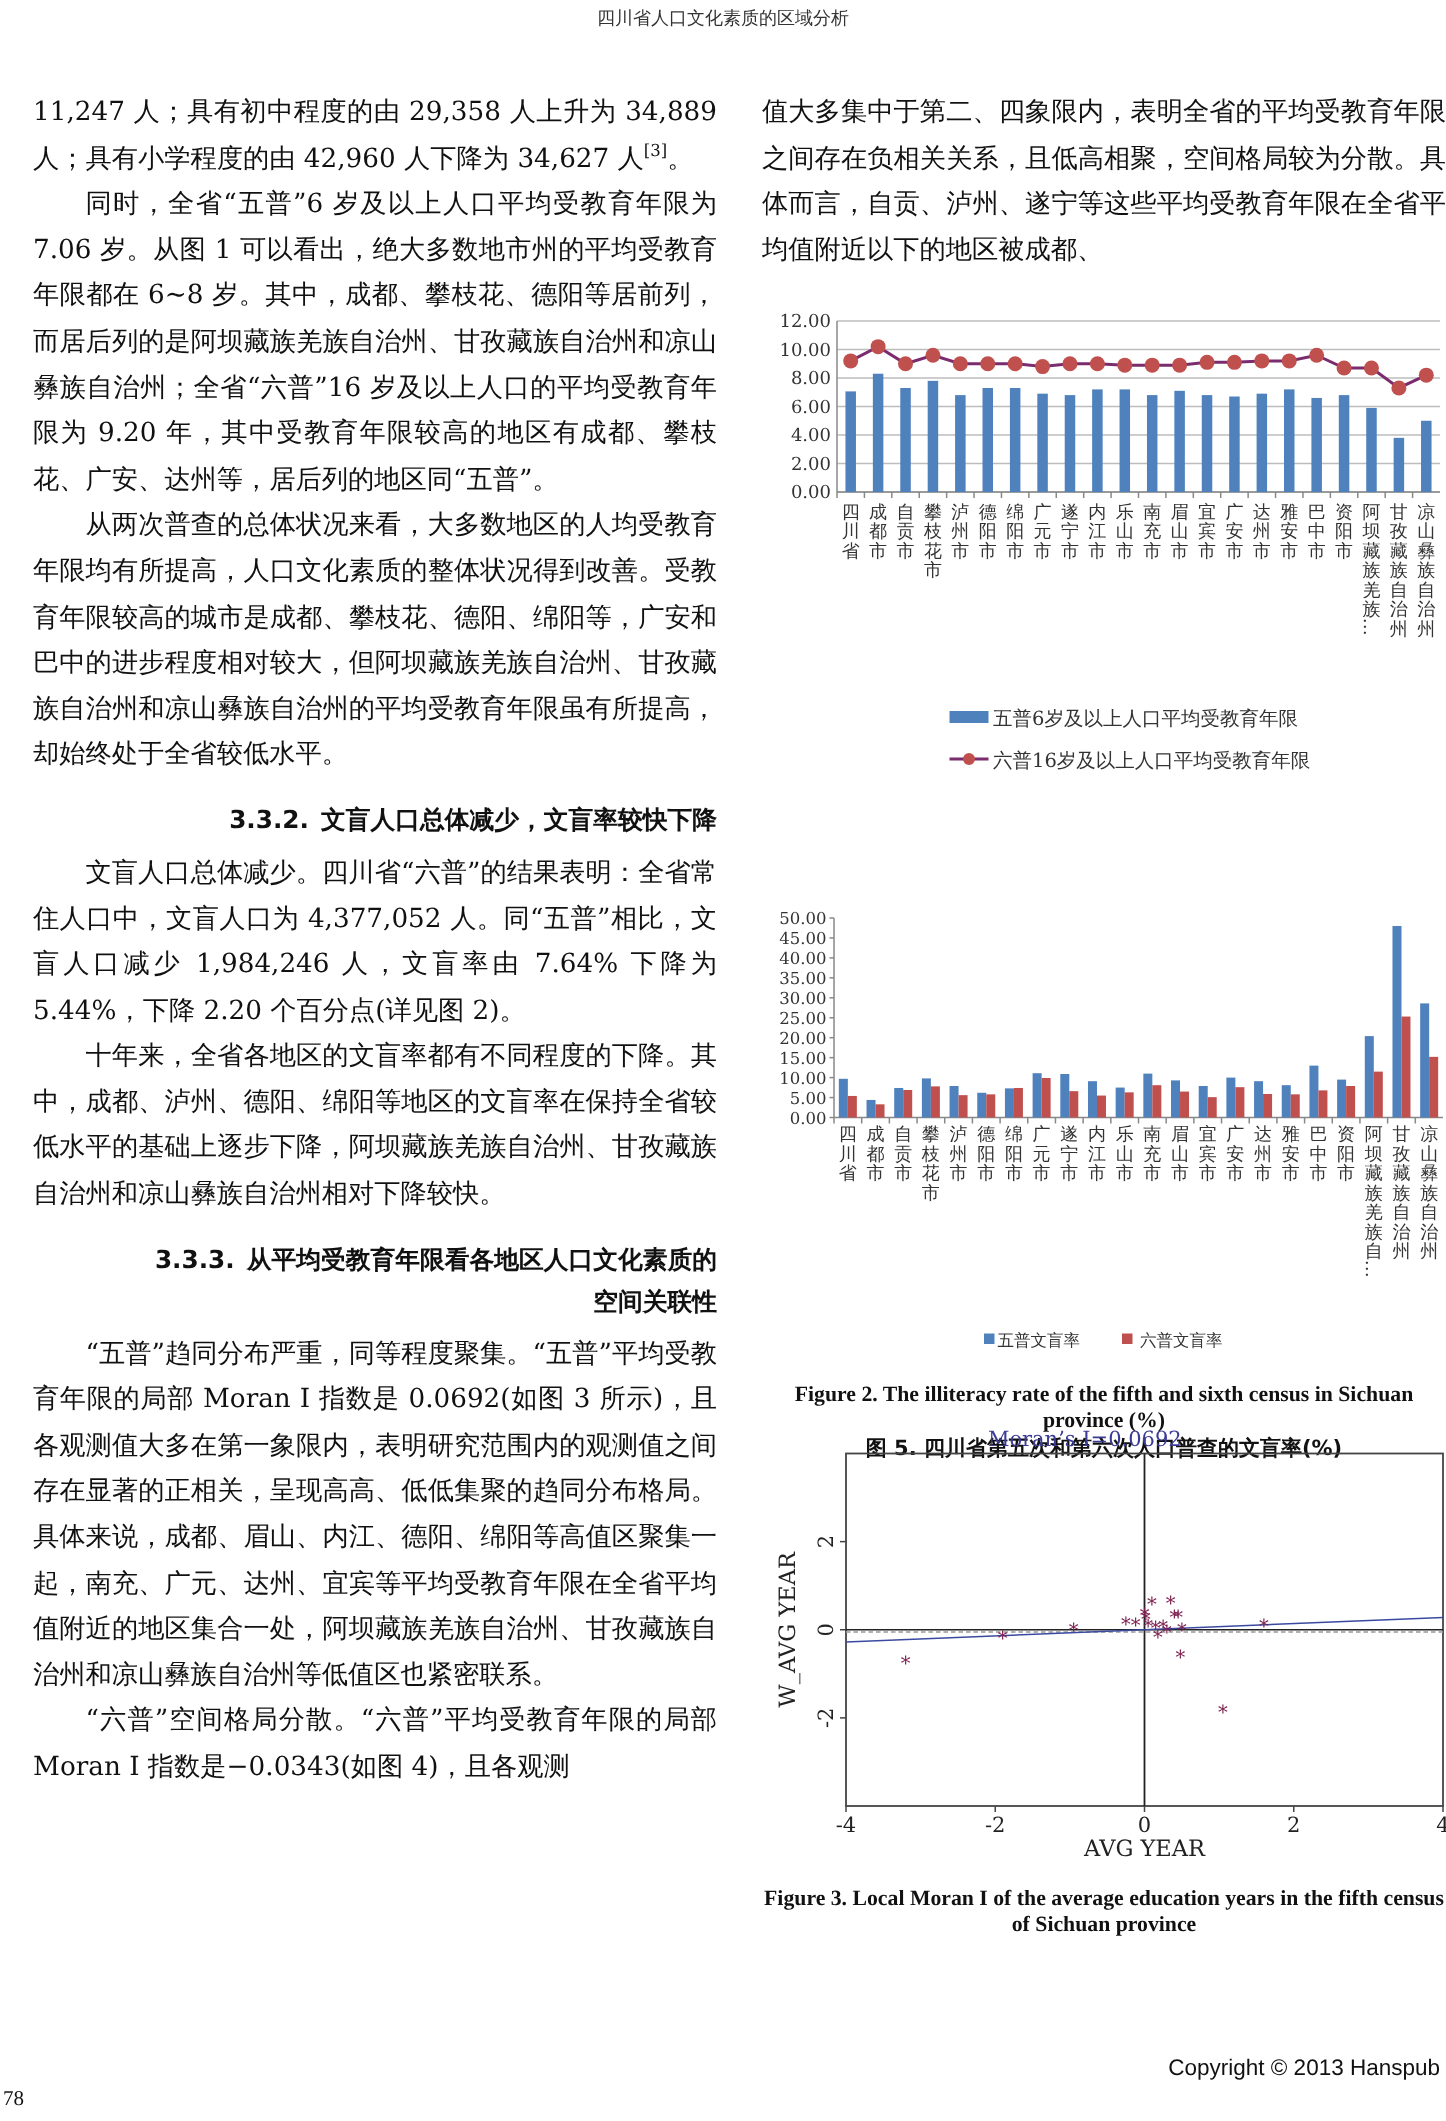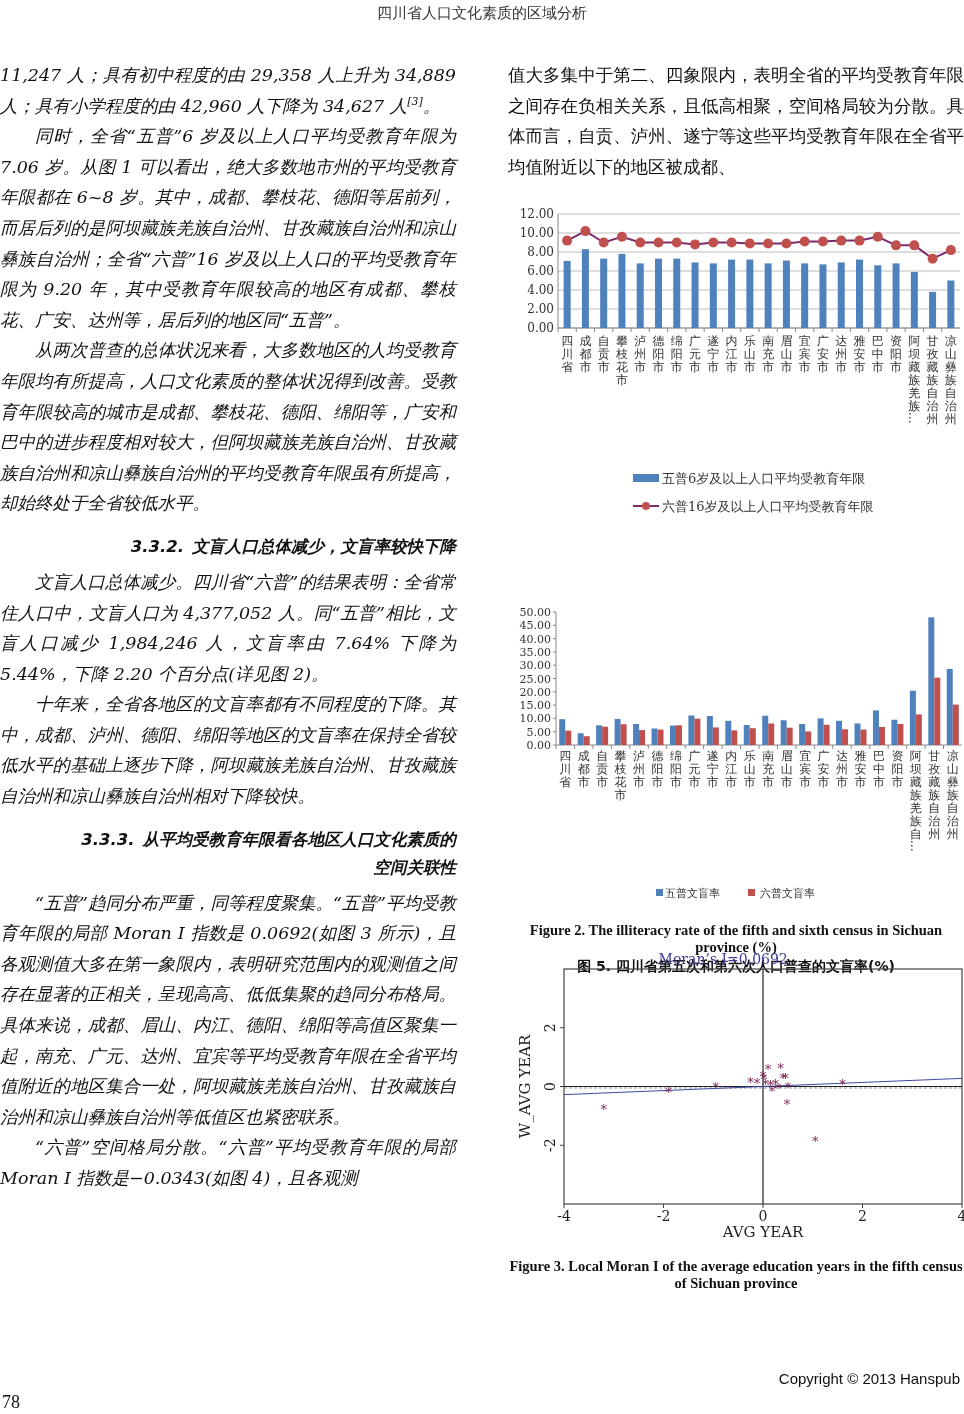--- a/index.html
+++ b/index.html
@@ -1,34 +1,34 @@
 <!DOCTYPE html>
 <html><head>
 <meta charset="utf-8">
 <style>
   html, body { margin:0; padding:0; background:#fff; }
   body { width:964px; height:1414px; position:relative; overflow:hidden;
          font-family:"DejaVu Serif","Liberation Serif",serif; color:#111; }
   .running-head { position:absolute; top:4px; left:0; width:964px; text-align:center;
-         font-size:15px; color:#333; }
+         font-size:12px; color:#333; }
   .col { position:absolute; font-size:17.5px; line-height:30.6px; }
-  .col-left { left:0; top:60px; width:456px;font-style:italic; }
+  .col-left { left:22px; top:60px; width:456px; }
   .col-right { left:508px; top:60px; width:456px; }
   .col p { margin:0; text-align:justify; }
   .col p.indent { text-indent:2em; }
   .col p.noindent { text-indent:0; }
   .col h3 { font-family:"DejaVu Sans","Liberation Sans",sans-serif; font-size:16.5px; font-weight:bold;
             margin:14px 0 6px 0; line-height:28px;text-align:right; }
   .col h3 .num { margin-right:8px; }
   .col h3 .cont { display:block; padding-left:50px; }
   sup { font-size:11px; vertical-align:super; line-height:0; }
   .fig { position:absolute; left:508px; width:456px; }
   .caption { text-align:center; font-family:"Liberation Serif",serif; font-weight:bold; font-size:14.5px; line-height:17px; }
   .caption .zh { font-family:"DejaVu Sans","Liberation Sans",sans-serif; font-size:14px; margin-top:2px; display:block; }
-  .page-number { position:absolute; left:2px; top:1392px; font-size:18px; font-family:"Liberation Serif",serif; }
+  .page-number { position:absolute; left:2px; top:1392px; font-size:14px; font-family:"Liberation Serif",serif; }
   .copyright { position:absolute; right:4px; top:1370px; font-size:15px; font-family:Liberation Sans, sans-serif; }
   svg text { font-family:"DejaVu Serif","Liberation Serif",serif; }
 </style>
 </head>
 <body>
 
 <div class="running-head">四川省人口文化素质的区域分析</div>
 
 <div class="col col-left">
   <p class="noindent"><span>11,247 人；具有初中程度的由 29,358 人上升为 34,889 人；具有小学程度的由 42,960 人下降为 34,627 人</span><sup>[3]</sup><span>。</span></p>

